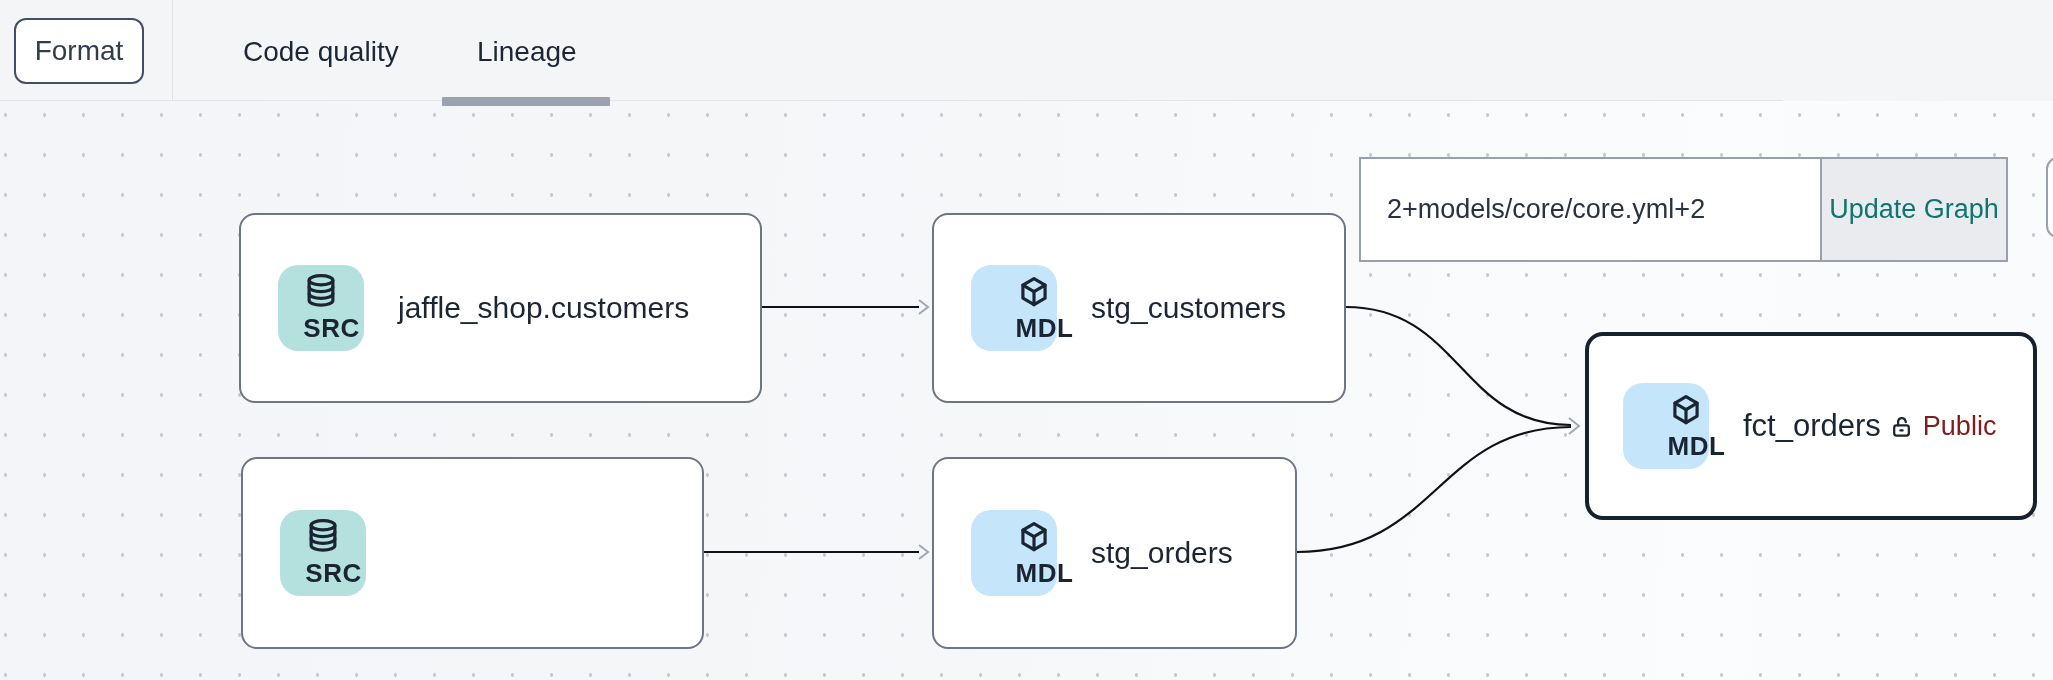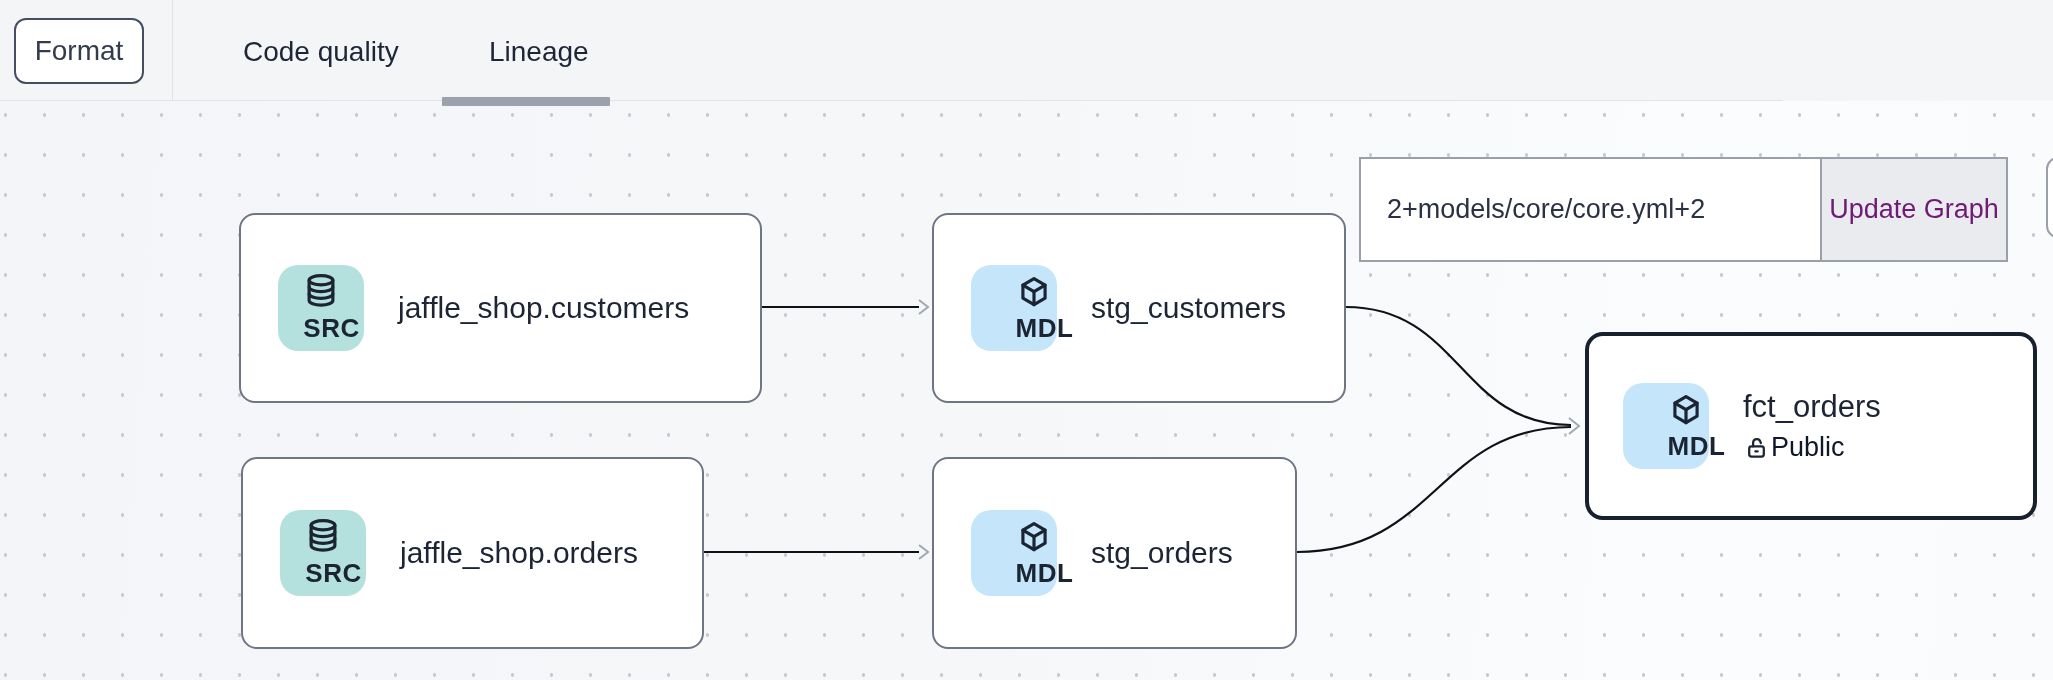--- a/index.html
+++ b/index.html
@@ -11,21 +11,21 @@
     background:#f4f5f7; border-bottom:1px solid #e3e4e8; z-index:5; }
   .format-btn { position:absolute; left:14px; top:18px; width:130px; height:66px;
     background:#ffffff; border:2px solid #454f63; border-radius:12px;
     font-family:"Liberation Sans", sans-serif;
     font-size:28px; color:#333c4e; cursor:pointer; }
   .topbar-divider { position:absolute; left:172px; top:0; width:1px; height:100px;
     background:#e1e2e6; }
   .tab { position:absolute; top:36px; font-size:28px; color:#1d2636; cursor:pointer;
     white-space:nowrap; }
   .tab-code { left:243px; }
-  .tab-lineage { left:477px;margin-left:12px; }
+  .tab-lineage { left:477px; }
   .tab-underline { position:absolute; left:442px; top:97px; width:168px; height:9px;
     background:#9ba1ad; border-radius:1px; }
 
   
   .canvas { position:absolute; left:0; top:101px; width:2053px; height:579px;
     overflow:hidden;
     background-image:
       radial-gradient(circle, #c7cad1 1.6px, rgba(0,0,0,0) 2px),
       linear-gradient(94deg, #f4f5f8 0%, #f6f7f9 48%, #fbfcfe 82%, #fafbfd 100%);
     background-size: 39px 40px, 100% 100%;
@@ -50,36 +50,36 @@
   .badge { width:86px; height:86px; border-radius:20px; flex:0 0 auto;
     display:flex; flex-direction:column; align-items:center; justify-content:center;
     gap:2px; color:#1a2433; }
   .badge-src { background:#b4e1dd; }
   .badge-mdl { background:#c4e5fa;padding-left:40px; }
   .badge svg { width:40px; height:38px; stroke:#1a2433; fill:none;
     stroke-width:2; stroke-linecap:round; stroke-linejoin:round; }
   .badge-label { font-size:26px; font-weight:600; letter-spacing:0.5px;margin-left:21px; }
 
   .node-title { font-size:30px; color:#1d2534; white-space:nowrap; }
-  .title-block { display:flex; flex-direction:column; gap:7px; }
+  .title-block { display:flex; gap:7px; }
   .title-main { font-size:31px; color:#1d2534; white-space:nowrap; }
-  .access-row { display:flex; align-items:center; gap:1px; font-size:27px; color:#0f172a; }
+  .access-row { display:flex; align-items:center; gap:8px; font-size:27px; color:#7f1d1d; }
   .access-row svg { width:27px; height:27px; stroke:#1d2534; fill:none;
     stroke-width:2; stroke-linecap:round; stroke-linejoin:round; }
 
   
   .selector-group { position:absolute; left:1359px; top:56px; width:649px; height:105px;
     display:flex; border:2px solid #9aa0ab; border-radius:0; overflow:hidden;
     background:#ffffff;gap:40px; }
   .selector-input { width:419px; height:100%; border:none; outline:none;
     font-family:"Liberation Sans", sans-serif; font-size:27px; color:#2a3142;
     padding:0 20px 0 26px; background:#ffffff; }
   .update-btn { flex:1; border:none; border-left:2px solid #9aa0ab;
     background:#e9ebef; font-family:"Liberation Sans", sans-serif;
-    font-size:27px; color:#701a75; cursor:pointer; white-space:nowrap; }
+    font-size:27px; color:#0f766e; cursor:pointer; white-space:nowrap; }
   .partial-btn { position:absolute; left:2046px; top:56px; width:44px; height:81px;
     background:#ffffff; border:2px solid #9aa0ab; border-radius:12px; cursor:pointer; }
 </style>
 </head>
 <body>
 
 <header class="topbar">
   <button class="format-btn">Format</button>
   <div class="topbar-divider"></div>
   <div class="tab tab-code">Code quality</div>
@@ -127,21 +127,20 @@
   <div class="node n3">
     <div class="badge badge-src">
       <svg viewBox="0 0 24 24">
         <ellipse cx="12" cy="4.6" rx="7.5" ry="2.9"></ellipse>
         <path d="M4.5 4.6 V17.4 C4.5 19 7.9 20.3 12 20.3 S19.5 19 19.5 17.4 V4.6"></path>
         <path d="M4.5 8.9 C4.5 10.5 7.9 11.8 12 11.8 S19.5 10.5 19.5 8.9"></path>
         <path d="M4.5 13.1 C4.5 14.7 7.9 16 12 16 S19.5 14.7 19.5 13.1"></path>
       </svg>
       <span class="badge-label">SRC</span>
     </div>
-    <div class="node-title">jaffle_shop.orders</div>
   </div>
 
   <div class="node n4">
     <div class="badge badge-mdl">
       <svg viewBox="0 0 24 24">
         <path d="M12 3.6 L19 7.7 L12 11.8 L5 7.7 Z"></path>
         <path d="M5 7.7 V15.9 L12 20 L19 15.9 V7.7"></path>
         <path d="M12 11.8 V20"></path>
       </svg>
       <span class="badge-label">MDL</span>

